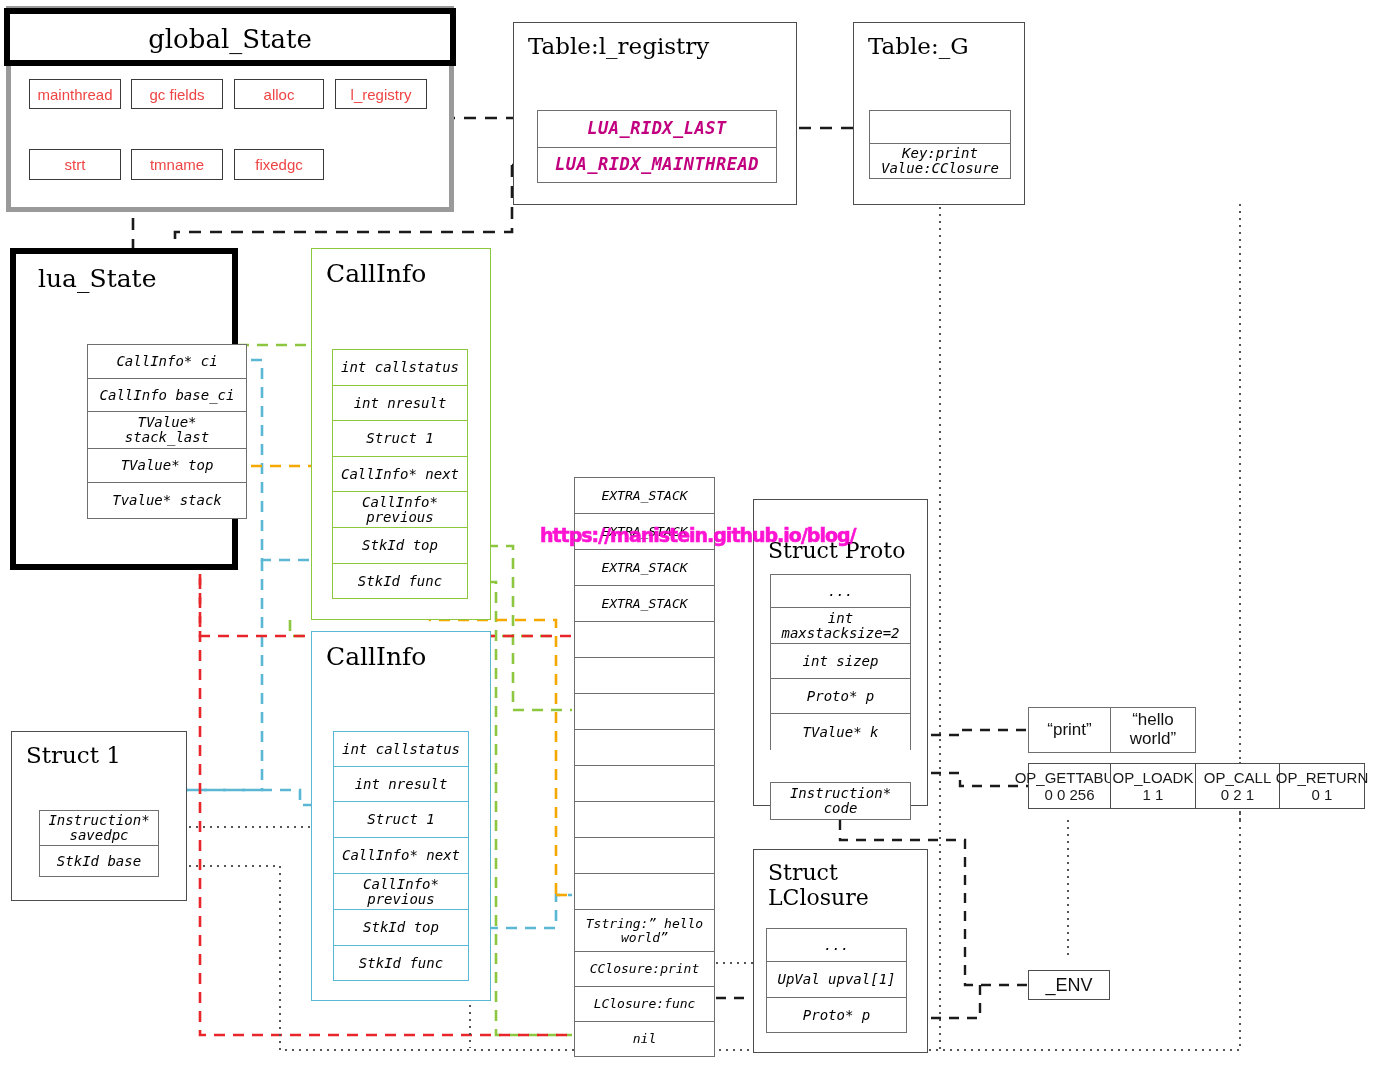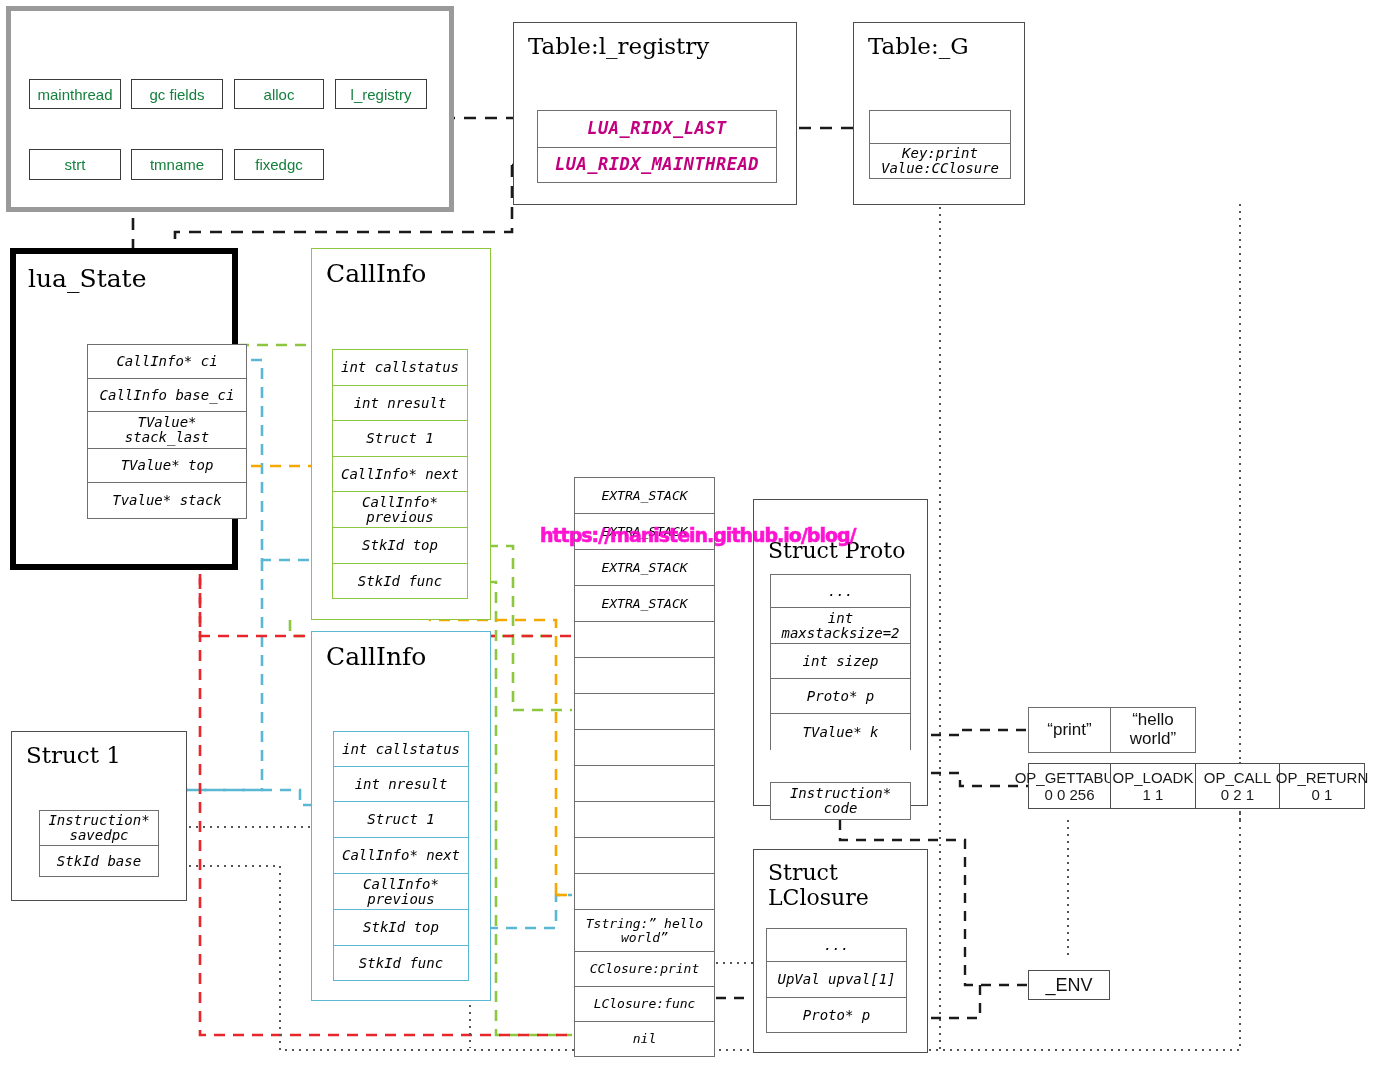--- a/index.html
+++ b/index.html
@@ -26,21 +26,21 @@
                 background:#fff;}
   .f-gray > div{border:1.3px solid #6f6f6f;border-bottom-width:0;}
   .f-gray > div:last-child{border-bottom-width:1.3px;}
   .f-green > div{border:1.3px solid #8dc63f;border-bottom-width:0;}
   .f-green > div:last-child{border-bottom-width:1.3px;}
   .f-cyan > div{border:1.3px solid #5bb8d4;border-bottom-width:0;}
   .f-cyan > div:last-child{border-bottom-width:1.3px;}
 
   .chip{position:absolute;box-sizing:border-box;border:1.2px solid #3a3a3a;
         background:#fff;display:flex;align-items:center;justify-content:center;
-        font-family:"Liberation Sans",sans-serif;font-size:15px;color:#15803d;}
+        font-family:"Liberation Sans",sans-serif;font-size:15px;color:#ef4444;}
 
   .magenta{color:#c2007f;font-weight:bold;letter-spacing:.5px;}
 
   .opcell{position:absolute;box-sizing:border-box;border:1.3px solid #4d4d4d;
           background:#fff;font-family:"Liberation Sans",sans-serif;font-size:15px;
           color:#1a1a1a;display:flex;flex-direction:column;align-items:center;
           justify-content:center;line-height:1.15;}
   .strcell{position:absolute;box-sizing:border-box;border:1.3px solid #6f6f6f;
            background:#fff;font-family:"Liberation Sans",sans-serif;font-size:17px;
            color:#111;display:flex;align-items:center;justify-content:center;
@@ -98,20 +98,23 @@
 
       <path d="M716 998 H745" stroke="#1a1a1a" stroke-width="2.4" stroke-dasharray="10 8"></path>
       <path d="M913 735 H960 V730 H1028" stroke="#1a1a1a" stroke-width="2.4" stroke-dasharray="10 8"></path>
       <path d="M913 773 H960 V786 H1028" stroke="#1a1a1a" stroke-width="2.4" stroke-dasharray="10 8"></path>
       <path d="M840 820 V840 H965 V985 H1028" stroke="#1a1a1a" stroke-width="2.4" stroke-dasharray="10 8"></path>
       <path d="M913 1018 H980 V985" stroke="#1a1a1a" stroke-width="2.4" stroke-dasharray="10 8"></path>
     </g>
   </svg>
 
   <div class="box fr-gray" style="left:6px;top:6px;width:448px;height:206px;"></div>
+  <div class="box fr-black" style="left:4px;top:8px;width:452px;height:58px;">
+    <div class="title" style="font-size:26px;top:10px;">global_State</div>
+  </div>
   <div class="chip" style="left:29px;top:79px;width:92px;height:30px;">mainthread</div>
   <div class="chip" style="left:131px;top:79px;width:92px;height:30px;">gc fields</div>
   <div class="chip" style="left:234px;top:79px;width:90px;height:30px;">alloc</div>
   <div class="chip" style="left:335px;top:79px;width:92px;height:30px;">l_registry</div>
   <div class="chip" style="left:29px;top:149px;width:92px;height:31px;">strt</div>
   <div class="chip" style="left:131px;top:149px;width:92px;height:31px;">tmname</div>
   <div class="chip" style="left:234px;top:149px;width:90px;height:31px;">fixedgc</div>
 
   <div class="box fr-thin" style="left:513px;top:22px;width:284px;height:183px;">
     <div class="title" style="font-size:23px;top:10px;text-align:left;padding-left:14px;">Table:l_registry</div>
@@ -130,21 +133,21 @@
   </div>
   <div class="fields f-gray" style="left:869px;top:110px;width:142px;">
     <div style="height:33px;"></div>
     <div style="height:36px;flex-direction:column;font-size:14px;">
       <span>Key:print</span>
       <span>Value:CClosure</span>
     </div>
   </div>
 
   <div class="box fr-black" style="left:10px;top:248px;width:228px;height:322px;">
-    <div class="title" style="font-size:25px;top:10px;text-align:left;padding-left:12px;">lua_State</div>
+    <div class="title" style="font-size:25px;top:10px;text-align:left;padding-left:22px;">lua_State</div>
   </div>
   <div class="fields f-gray" style="left:41px;top:344px;width:160px;font-size:14px;margin-left:46px;">
     <div style="height:34px;">CallInfo* ci</div>
     <div style="height:33px;">CallInfo base_ci</div>
     <div style="height:37px;">
       <span style="display:block;">TValue*<br>stack_last</span>
     </div>
     <div style="height:34px;">TValue* top</div>
     <div style="height:37px;">Tvalue* stack</div>
   </div>

